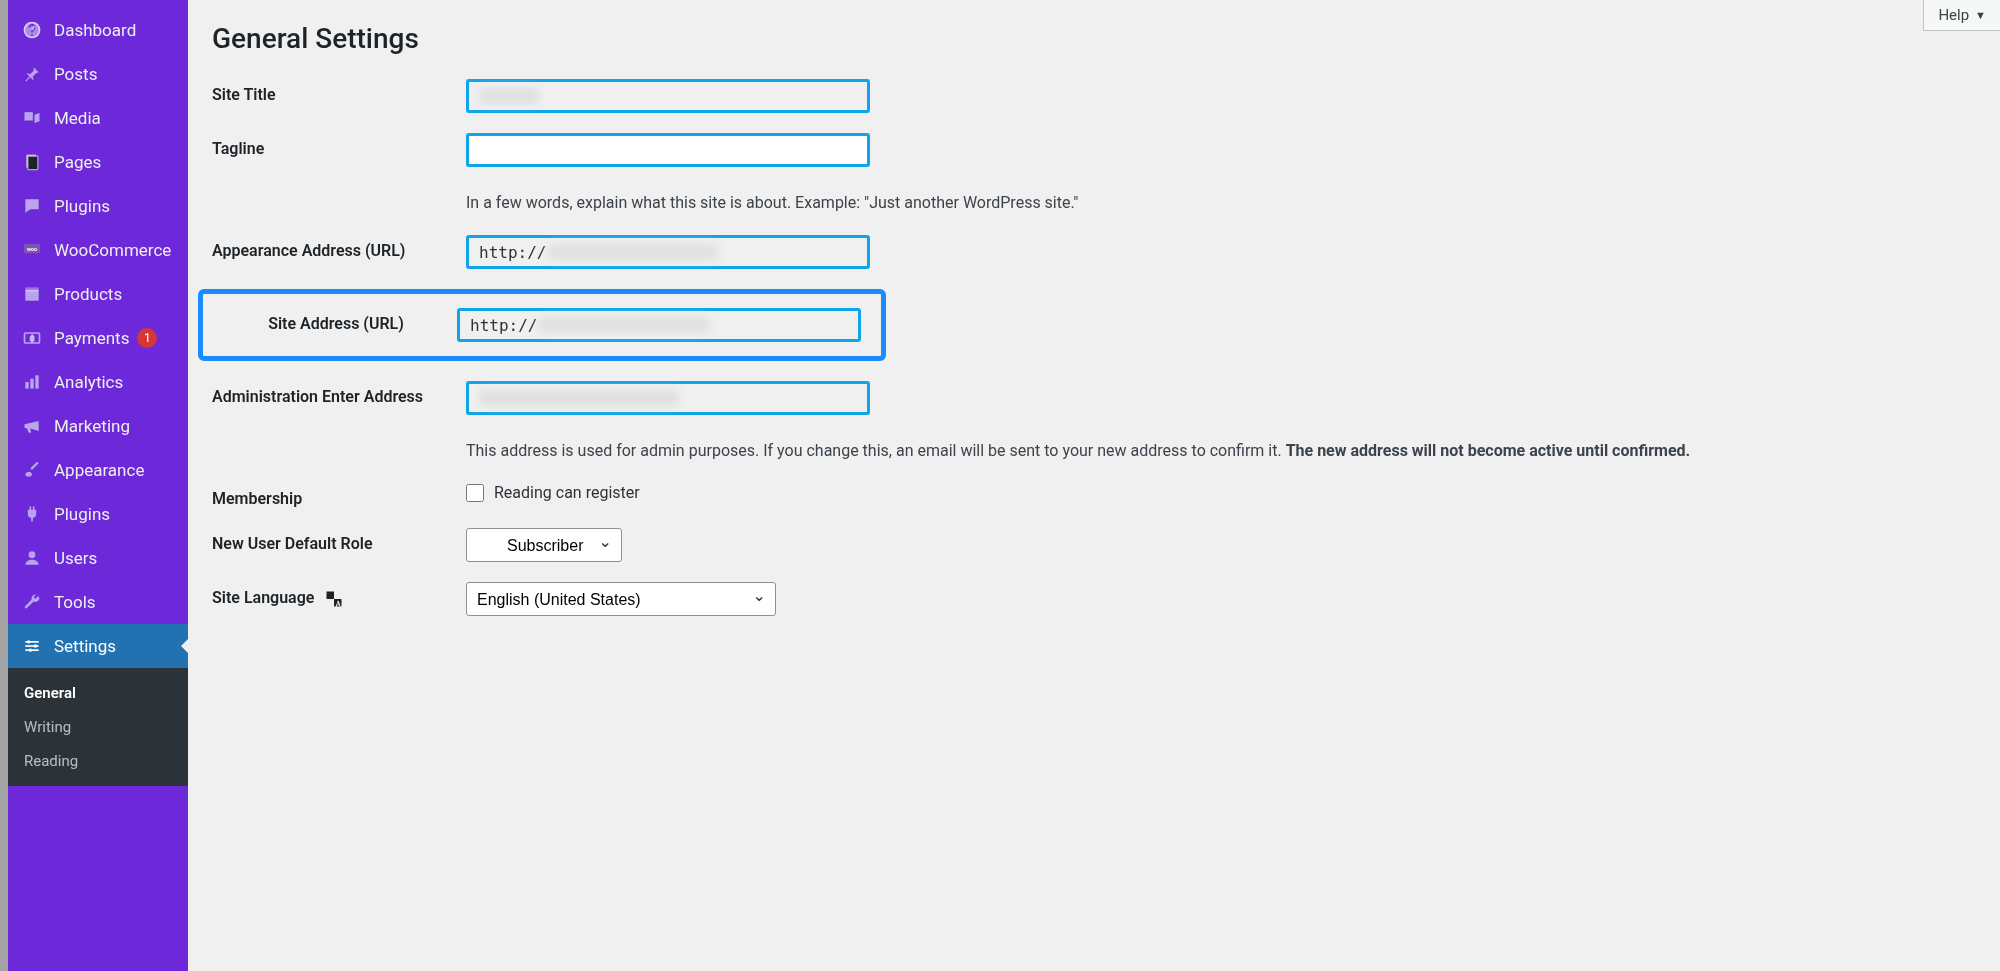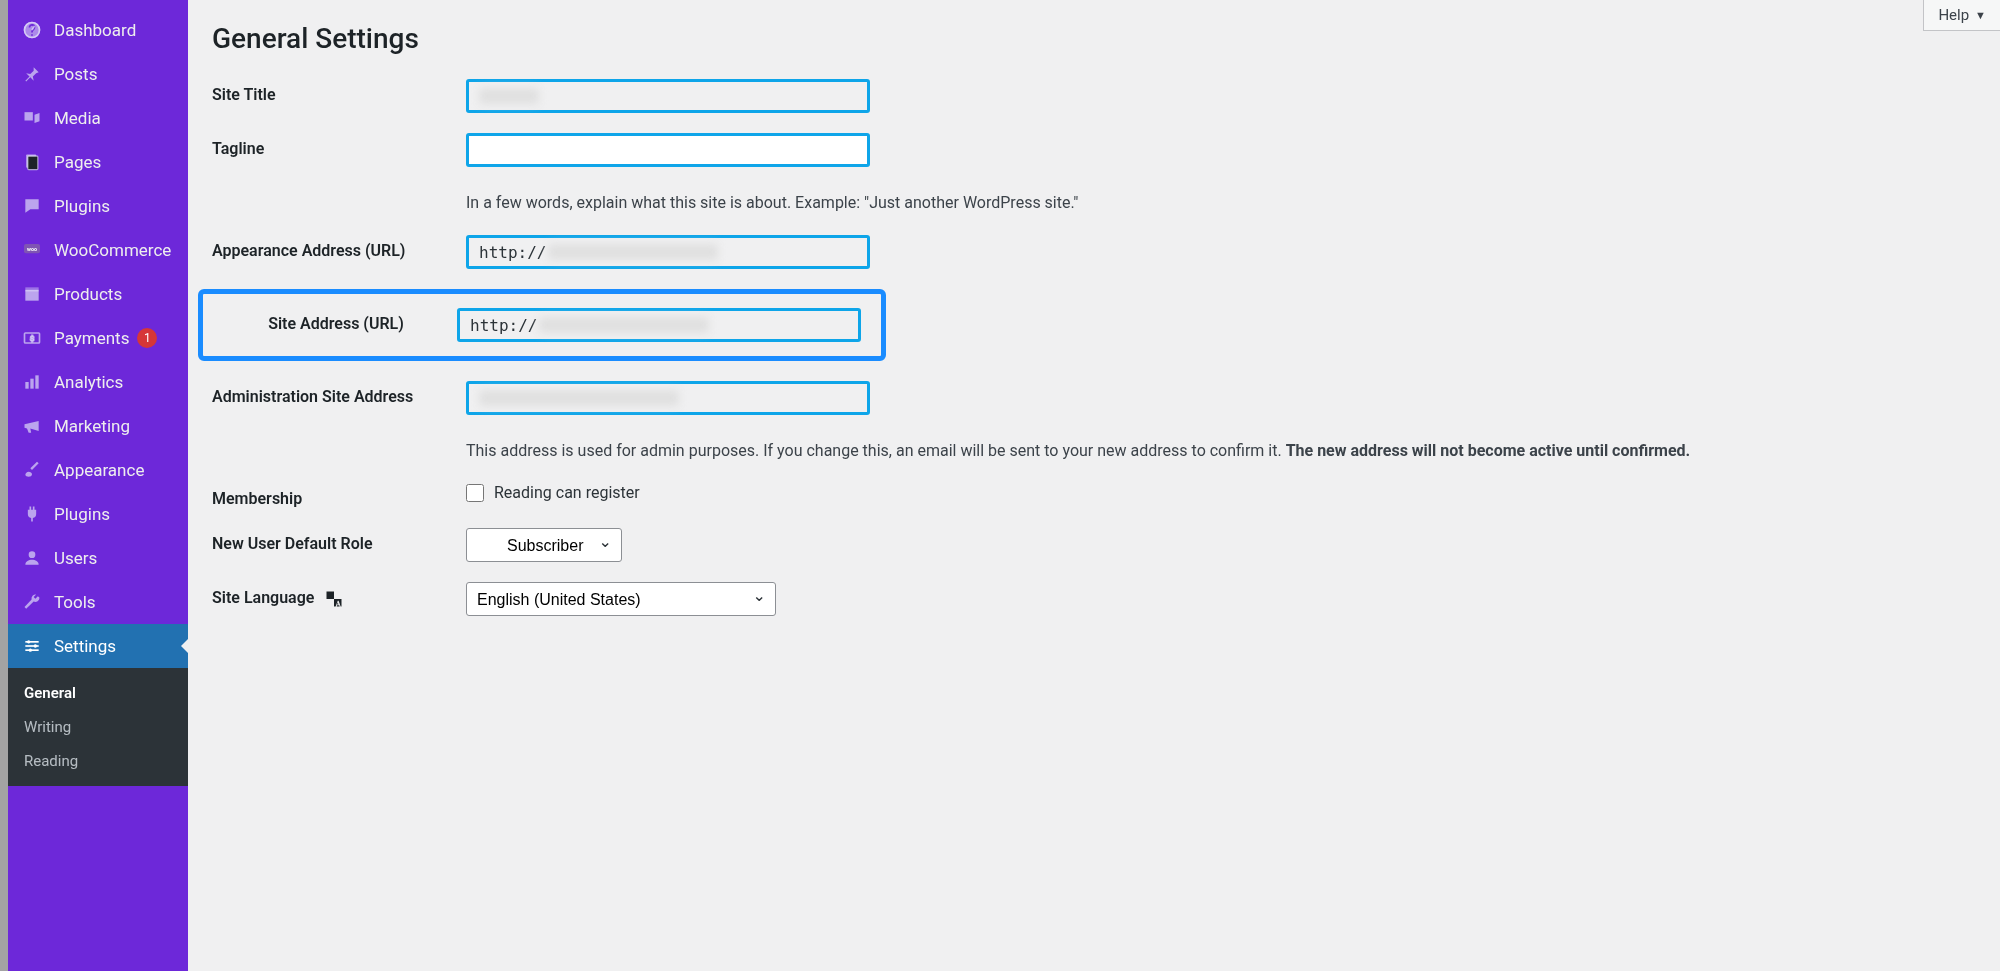--- a/index.html
+++ b/index.html
@@ -391,21 +391,21 @@
       <div class="field-col">
         <div class="text-input" style="display:flex;align-items:center;">
           <span>http://</span>
             <span class="blur w170" style="margin-left:2px;"></span>
         </div>
       </div>
     </div>
   </div>
 
   <div class="form-row">
-    <div class="label-col">Administration Site Address</div>
+    <div class="label-col">Administration Enter Address</div>
     <div class="field-col">
       <div class="text-input regular" style="display:flex;align-items:center;">
         <span class="blur w200"></span>
       </div>
       <div class="description">
         <span>This address is used for admin purposes. If you change this, an email will be sent to your new address to confirm it. </span><strong>The new address will not become active until confirmed.</strong>
       </div>
     </div>
   </div>
 

